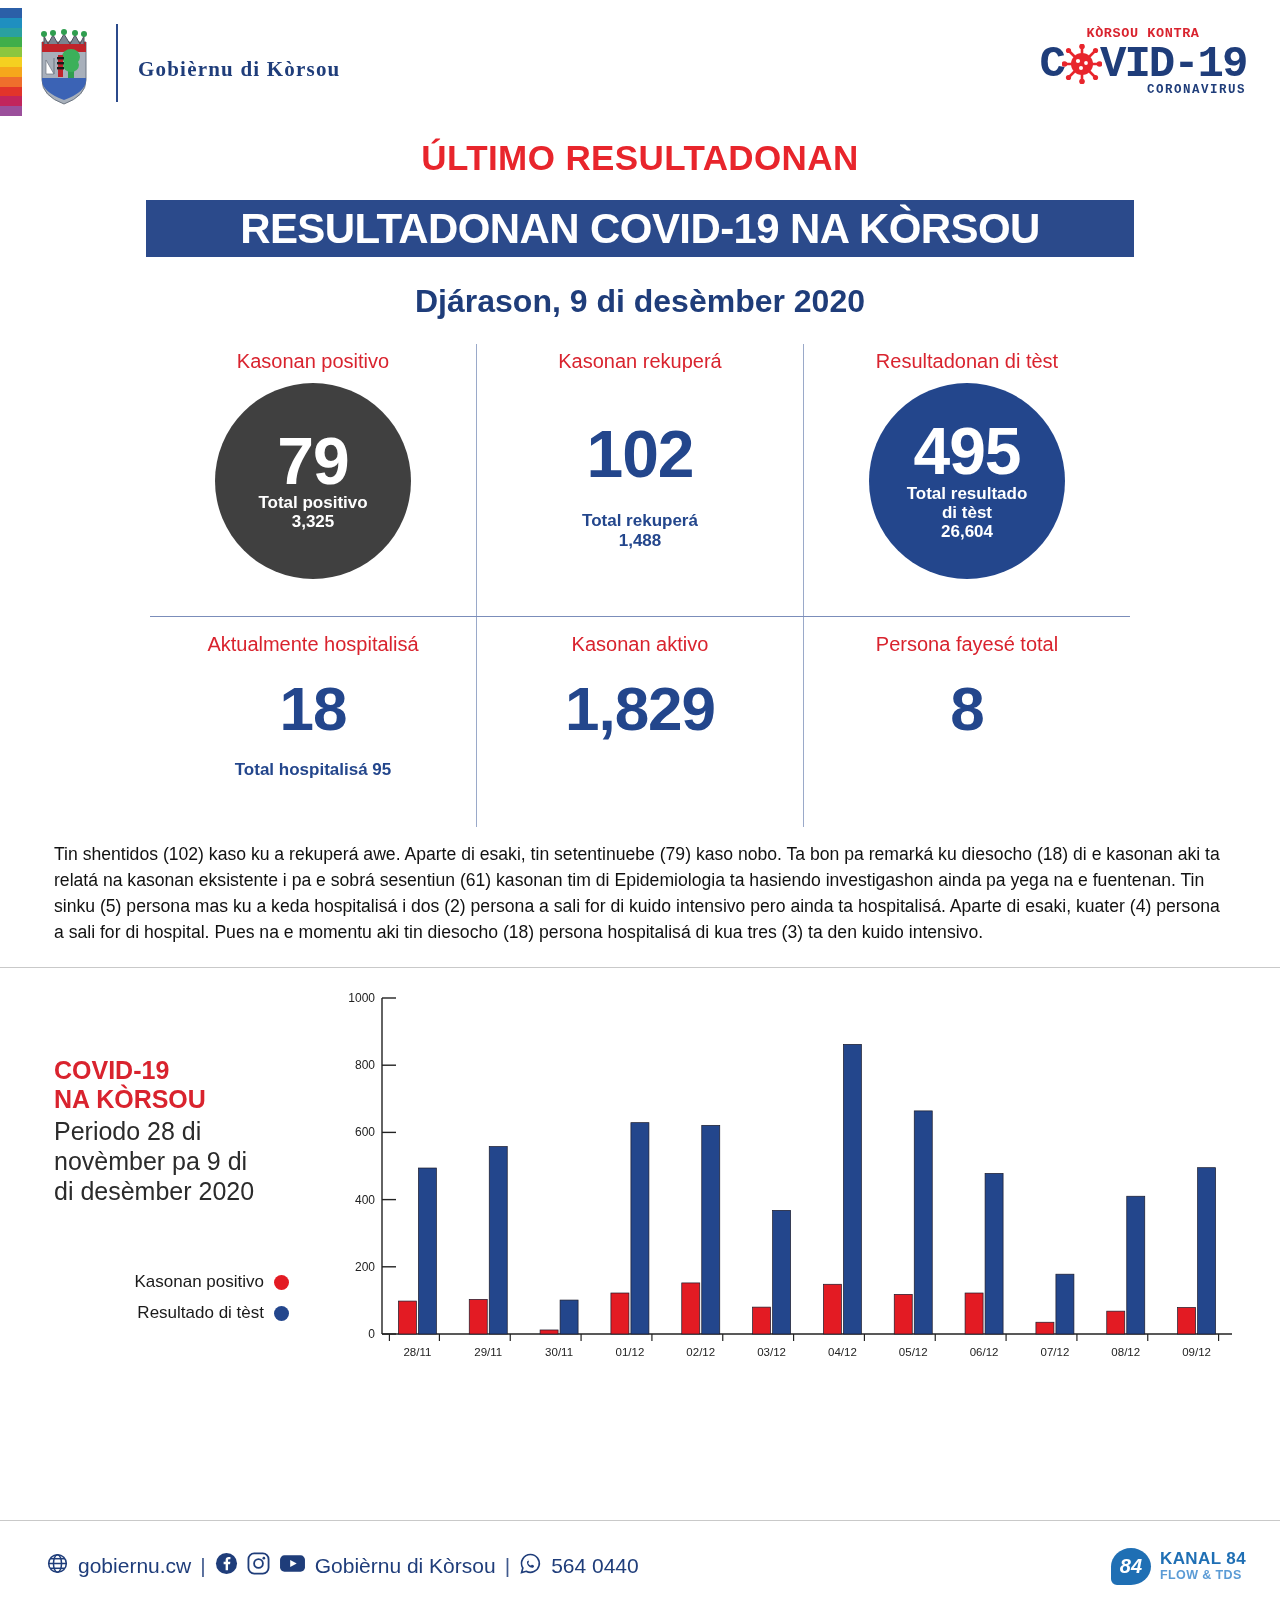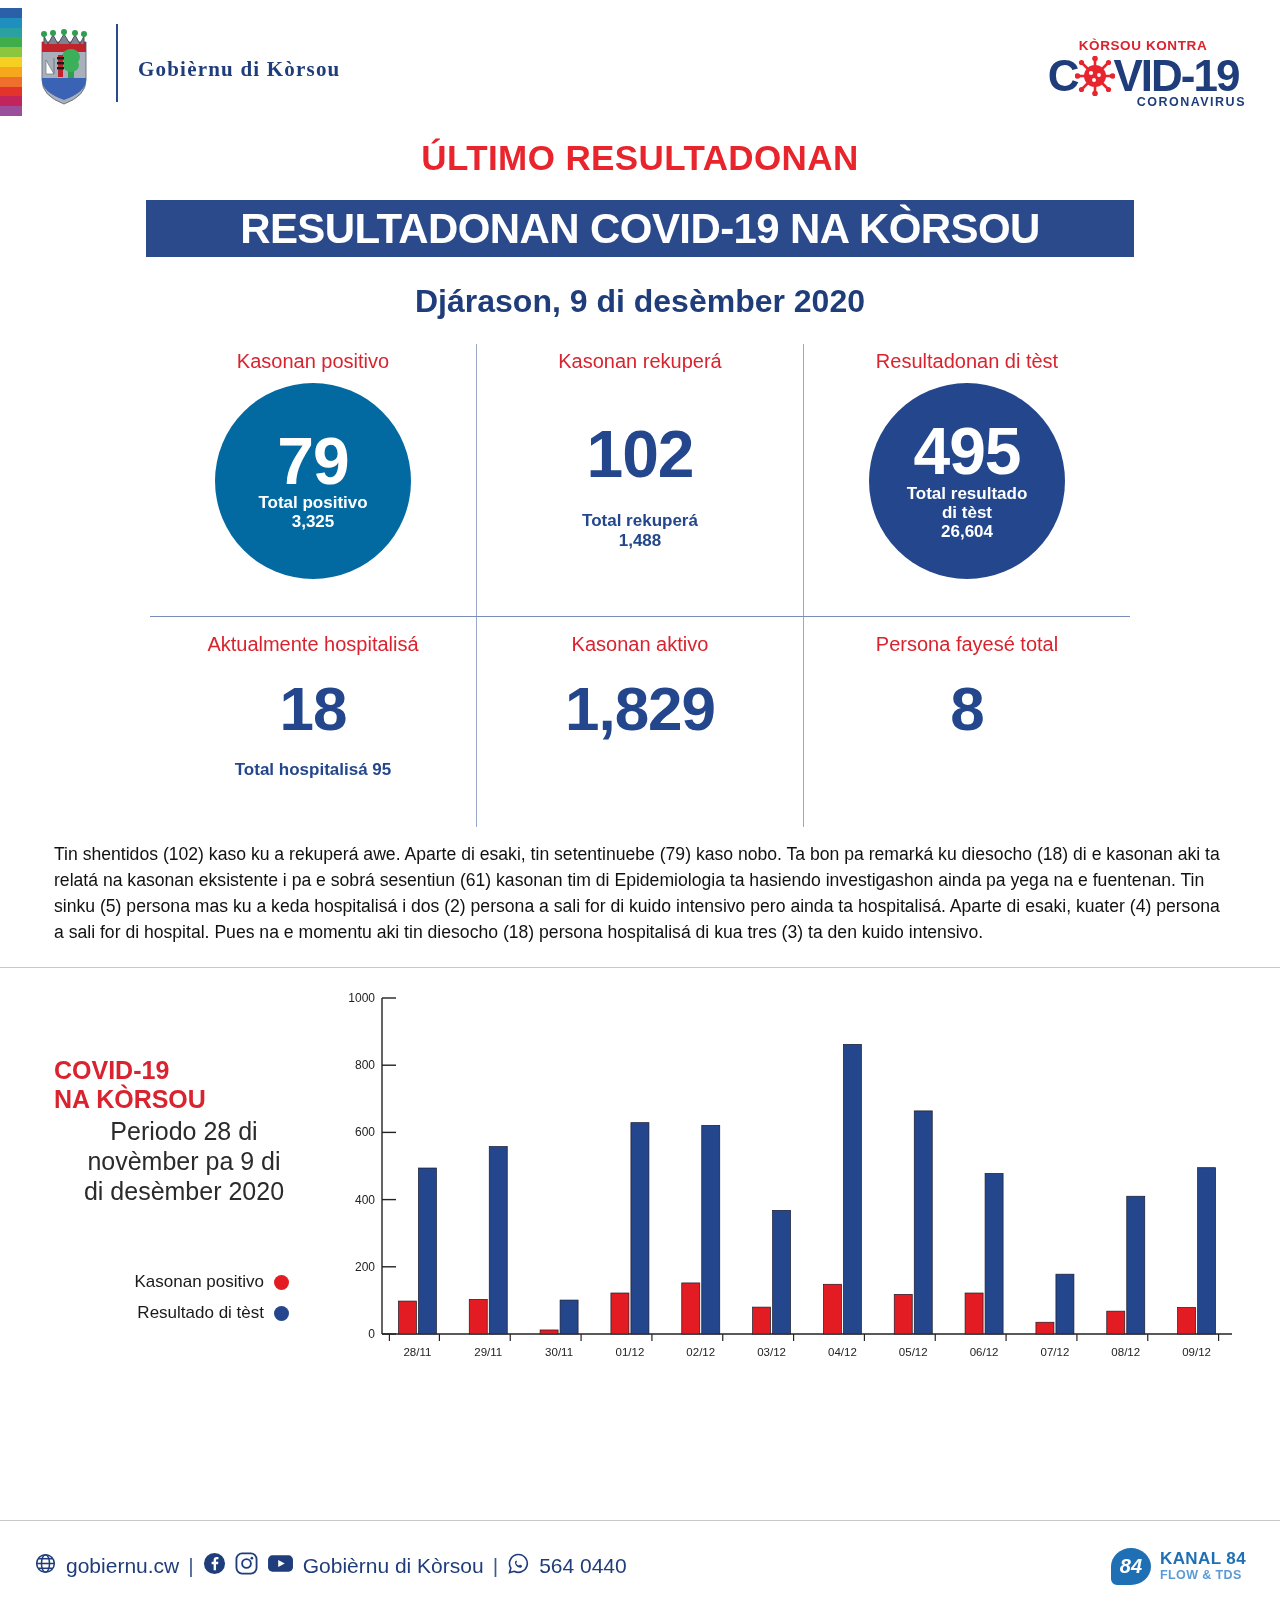--- a/index.html
+++ b/index.html
@@ -11,21 +11,21 @@
   }
   
   .header { height:122px; position:relative; }
   .colorbar { position:absolute; left:0; top:8px; width:22px; height:108px;
     display:flex; flex-direction:column; }
   .colorbar i { flex:1; display:block; }
   .crest { position:absolute; left:34px; top:22px; width:60px; height:85px; }
   .hdr-divider { position:absolute; left:116px; top:24px; width:2px; height:78px; background:#2b4a8b; }
   .gov-name { position:absolute; left:138px; top:57px; font-size:21px; letter-spacing:1.2px;
     color:#1f3d7a; font-weight:700; font-family:"Liberation Serif", serif; }
-  .covid-logo { position:absolute; right:32px; top:38px; width:210px; text-align:center; }
+  .covid-logo { position:absolute; right:32px; top:26px; width:210px; text-align:center;font-family:Liberation Mono, monospace; }
   .kk { color:#d9232e; font-size:13.5px; font-weight:700; letter-spacing:0.6px; }
   .cv-row { display:flex; align-items:center; justify-content:center; margin-top:1px; }
   .cv-txt { color:#1f3d7a; font-size:44px; font-weight:800; letter-spacing:-2px; line-height:1; }
   .virus { display:inline-block; width:40px; height:40px; position:relative; margin:0 -2px; }
   .corona-sub { color:#1f3d7a; font-size:12.5px; font-weight:700; letter-spacing:1.5px; text-align:right; margin-top:-3px; padding-right:2px; }
 
   
   .ultimo { text-align:center; color:#e8252c; font-size:35px; font-weight:800;
     letter-spacing:0.4px; margin-top:16px; }
   .bluebar { margin:22px 146px 0 146px; background:#2b4a8b; height:57px;
@@ -35,21 +35,21 @@
 
   
   .stats { margin-top:24px; position:relative; padding:0 150px; }
   .row1 { display:flex; height:272px; }
   .cell { flex:1; position:relative; text-align:center; }
   .cell.b1 { border-right:1.5px solid #9aa9c9; }
   .cell.b2 { border-right:1.5px solid #9aa9c9; }
   .clabel { color:#d9232e; font-size:20px; font-weight:400; padding-top:6px; }
   .circle { width:196px; height:196px; border-radius:50%; margin:10px auto 0 auto;
     display:flex; flex-direction:column; align-items:center; justify-content:center; }
-  .circle.red { background:#0369a1; }
+  .circle.red { background:#404040; }
   .circle.blue { background:#23468c; }
   .bignum-w { color:#fff; font-size:66px; font-weight:800; line-height:0.92; letter-spacing:-1px; }
   .subw { color:#fff; font-size:17px; font-weight:700; line-height:1.12; margin-top:2px; }
   .bignum-b { color:#23468c; font-size:66px; font-weight:800; line-height:1; letter-spacing:-1px; margin-top:48px; }
   .subb { color:#23468c; font-size:17px; font-weight:700; line-height:1.2; margin-top:24px; }
   .hrule { border:0; border-top:1.5px solid #7b8dba; margin:0 150px; }
   .row2 { display:flex; height:210px; padding:0 150px; }
   .c2 { flex:1; text-align:center; position:relative; }
   .c2.b1, .c2.b2 { border-right:1.5px solid #9aa9c9; }
   .c2lab { color:#d9232e; font-size:20px; padding-top:16px; }
@@ -58,32 +58,32 @@
 
   
   .para { margin:14px 54px 0 54px; font-size:17.6px; line-height:1.48;
     color:#111; font-family:"Liberation Sans", sans-serif; }
   .sep { border:0; border-top:1.5px solid #c9c9c9; margin:22px 0 0 0; }
 
   
   .chartwrap { position:relative; height:420px; margin-top:4px; }
   .leftinfo { position:absolute; left:54px; top:84px; width:260px; }
   .li-red { color:#d9232e; font-size:25px; font-weight:800; line-height:1.16; }
-  .li-dark { color:#2b2b2b; font-size:25px; line-height:1.2; margin-top:2px;text-align:center; }
+  .li-dark { color:#2b2b2b; font-size:25px; line-height:1.2; margin-top:2px; }
   .legend { position:absolute; left:54px; top:300px; width:235px; }
   .leg-row { display:flex; align-items:center; justify-content:flex-end; gap:10px; margin-bottom:11px; }
   .leg-txt { font-size:17px; color:#1a1a1a; }
   .dot { width:15px; height:15px; border-radius:50%; display:inline-block; }
   .dot.red { background:#e31b23; }
   .dot.blue { background:#23468c; }
   .plot { position:absolute; left:320px; top:10px; }
 
   
   .footsep { border:0; border-top:1.5px solid #c9c9c9; position:absolute; left:0; right:0; top:1520px; }
-  .footer { position:absolute; left:0; right:0; top:1536px; height:60px; display:flex;
+  .footer { position:absolute; left:12px; right:0; top:1536px; height:60px; display:flex;
     align-items:center; padding:0 34px; }
   .fleft { display:flex; align-items:center; gap:9px; font-size:21px; color:#1f3d7a; }
   .fpipe { color:#1f3d7a; opacity:.85; }
   .kanal { margin-left:auto; display:flex; align-items:center; gap:9px; }
   .k-bubble { width:40px; height:37px; background:#1f6fb4; border-radius:50% 50% 50% 6px;
     display:flex; align-items:center; justify-content:center; color:#fff; font-size:20px;
     font-weight:800; font-style:italic; }
   .k-t1 { color:#1f6fb4; font-size:17px; font-weight:700; letter-spacing:.4px; line-height:1.05; }
   .k-t2 { color:#5b9bd5; font-size:12.5px; font-weight:700; letter-spacing:.4px; }
 </style>

